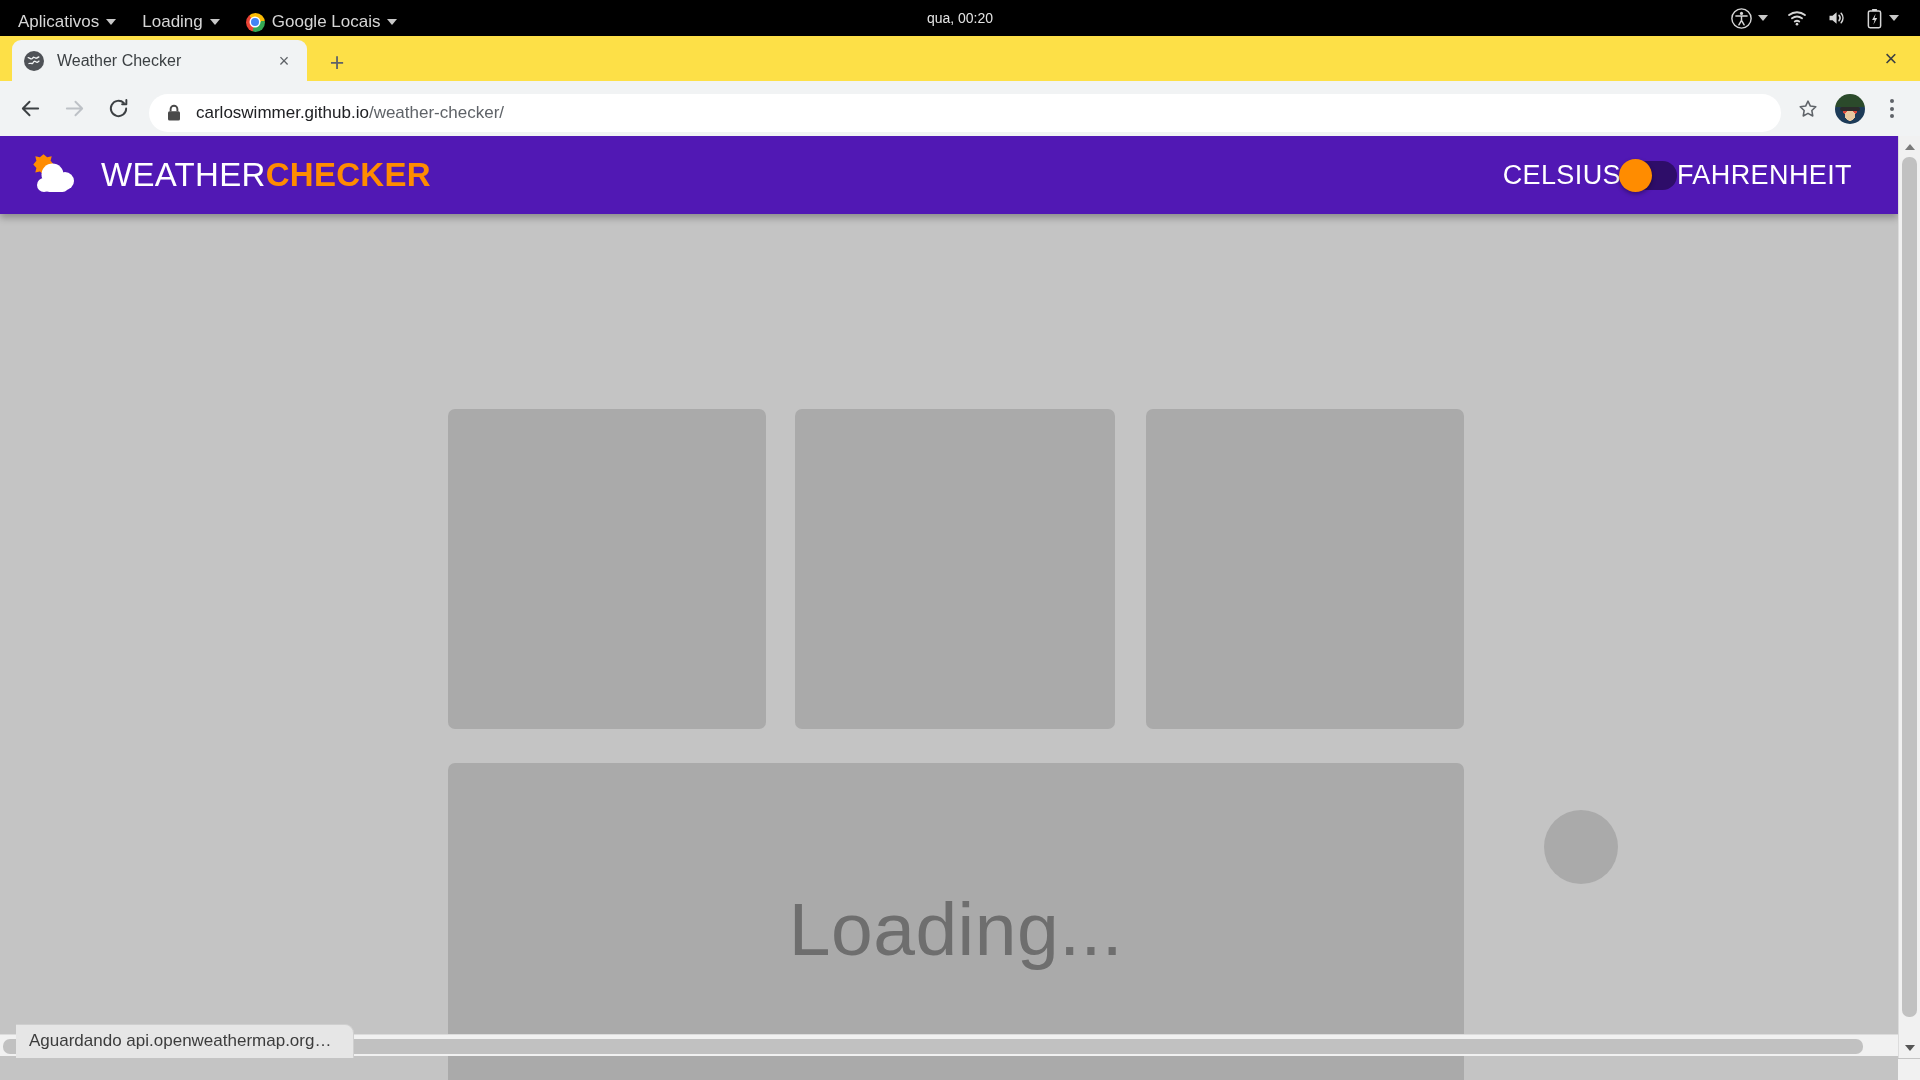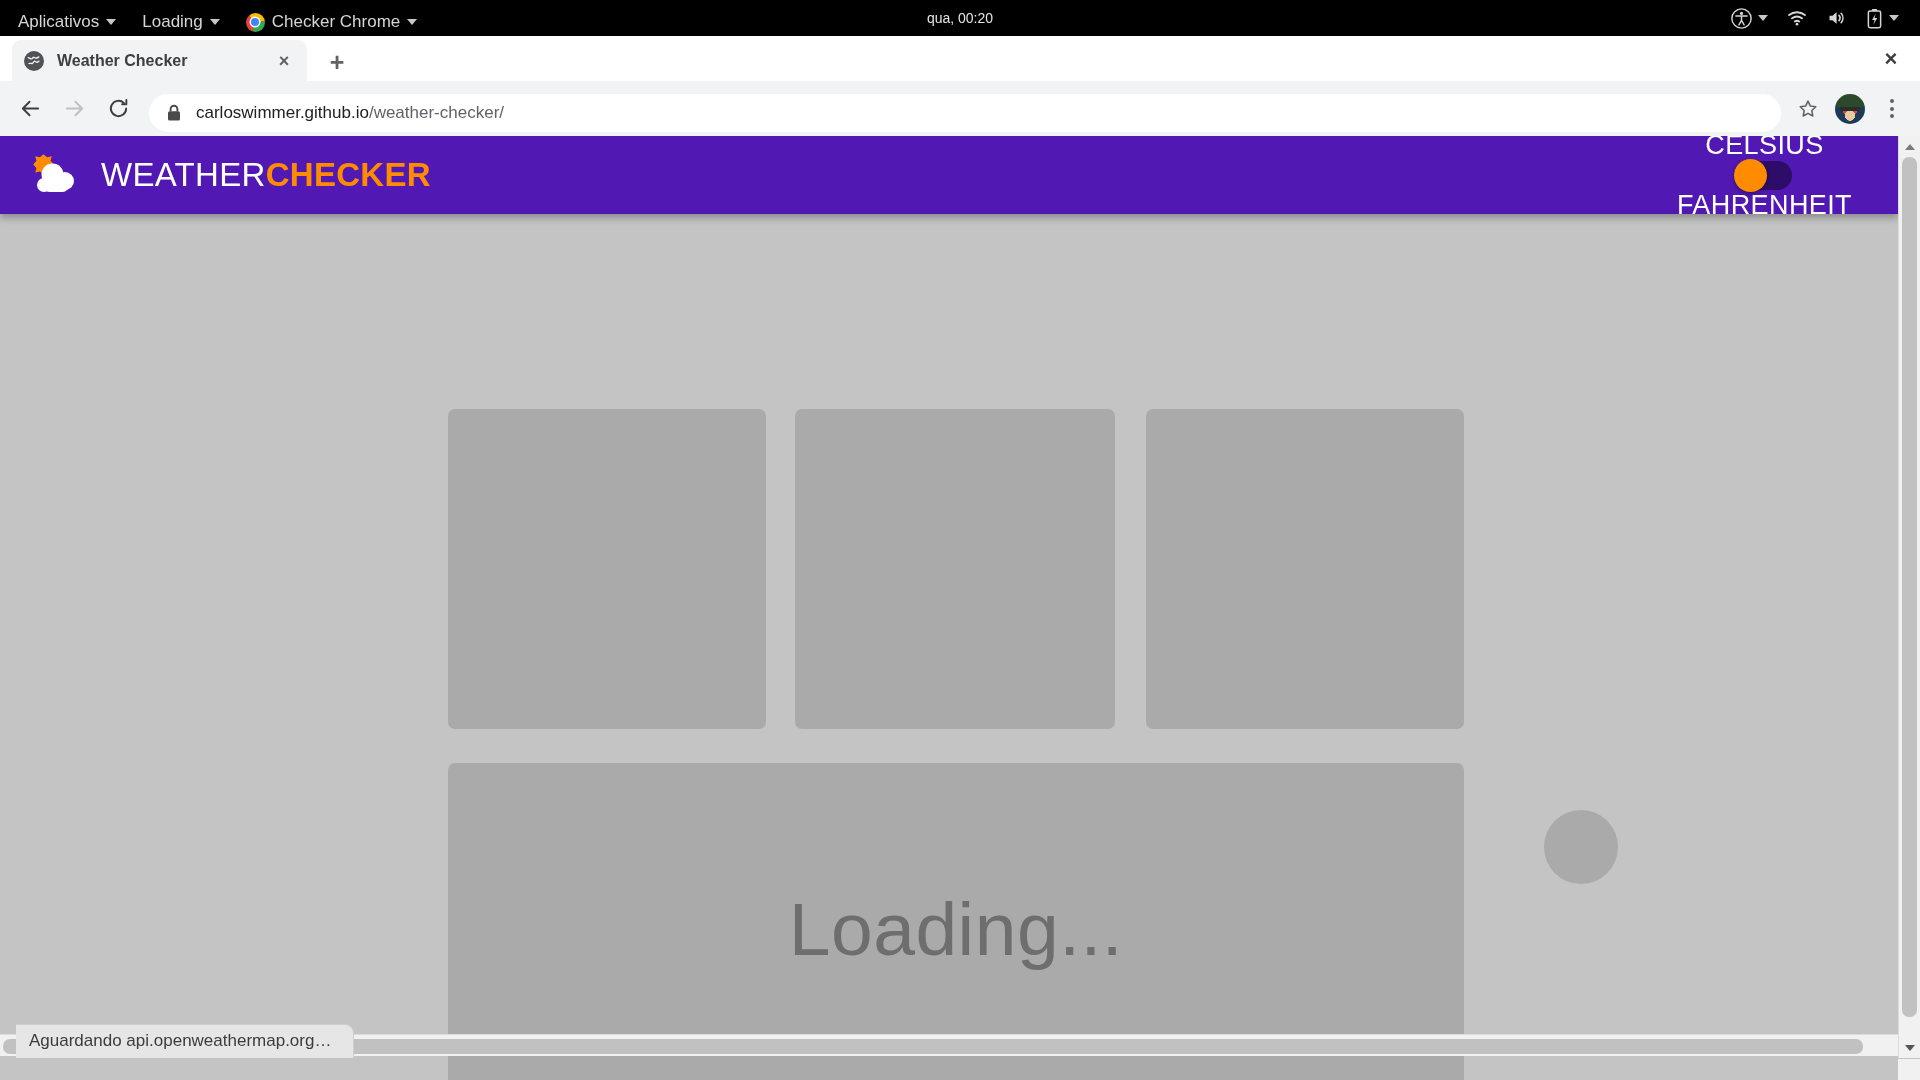--- a/index.html
+++ b/index.html
@@ -47,21 +47,21 @@
     width:8px;height:8px;margin:-4px 0 0 -4px;border-radius:50%;
     background:#4285f4; box-shadow:0 0 0 1.5px #fff;
   }
 
   
   #chrome{
     position:absolute; left:0; top:36px; width:1920px; height:1044px;
     background:#dee1e6;
   }
   #tabstrip{
-    position:relative; height:45px; background:#ffffff;font-weight:bold;
+    position:relative; height:45px; background:#fde047;
   }
   #tab{
     position:absolute; left:12px; top:4px; width:295px; height:41px;
     background:#f1f3f4; border-radius:9px 9px 0 0;
     display:flex; align-items:center; padding:0 12px;
   }
   .tab-favicon{
     width:20px;height:20px;border-radius:50%;flex:none;
     background:#4f5257; position:relative; margin-right:13px;
   }
@@ -145,21 +145,21 @@
   }
   #brand{ display:flex; align-items:center; gap:17px; }
   #brand-logo{ width:62px;height:50px; position:relative; flex:none; }
   #brand-text{
     font-size:33px; letter-spacing:.3px; white-space:nowrap;
   }
   #brand-text .w{ color:#ffffff; font-weight:400; }
   #brand-text .c{ color:#ff8c00; font-weight:700; }
 
   #unit-toggle-group{
-    display:flex; align-items:center; flex-direction:column;
+    display:flex; align-items:center; 
   }
   .unit-label{
     color:#ffffff; font-size:27px; letter-spacing:.4px; white-space:nowrap;
   }
   #unit-switch{
     width:56px; height:29px; border-radius:15px;
     background:#2e0d69; position:relative; flex:none;
   }
   #unit-knob{
     position:absolute; left:-2px; top:-2px; width:33px;height:33px;border-radius:50%;
@@ -232,21 +232,21 @@
   <div class="os-menu">
     <span>Aplicativos</span>
     <i class="caret-down"></i>
   </div>
   <div class="os-menu">
     <span>Loading</span>
     <i class="caret-down"></i>
   </div>
   <div class="os-menu">
     <span class="chrome-logo"></span>
-    <span>Checker Chrome</span>
+    <span>Google Locais</span>
     <i class="caret-down"></i>
   </div>
 
   <div id="os-clock">qua, 00:20</div>
 
   <div id="os-tray">
     <div class="tray-btn">
       <svg width="21" height="21" viewBox="0 0 24 24">
         <circle cx="12" cy="12" r="11" fill="none" stroke="#d6d6d6" stroke-width="1.6"></circle>
         <circle cx="12" cy="6.2" r="1.8" fill="#d6d6d6"></circle>

